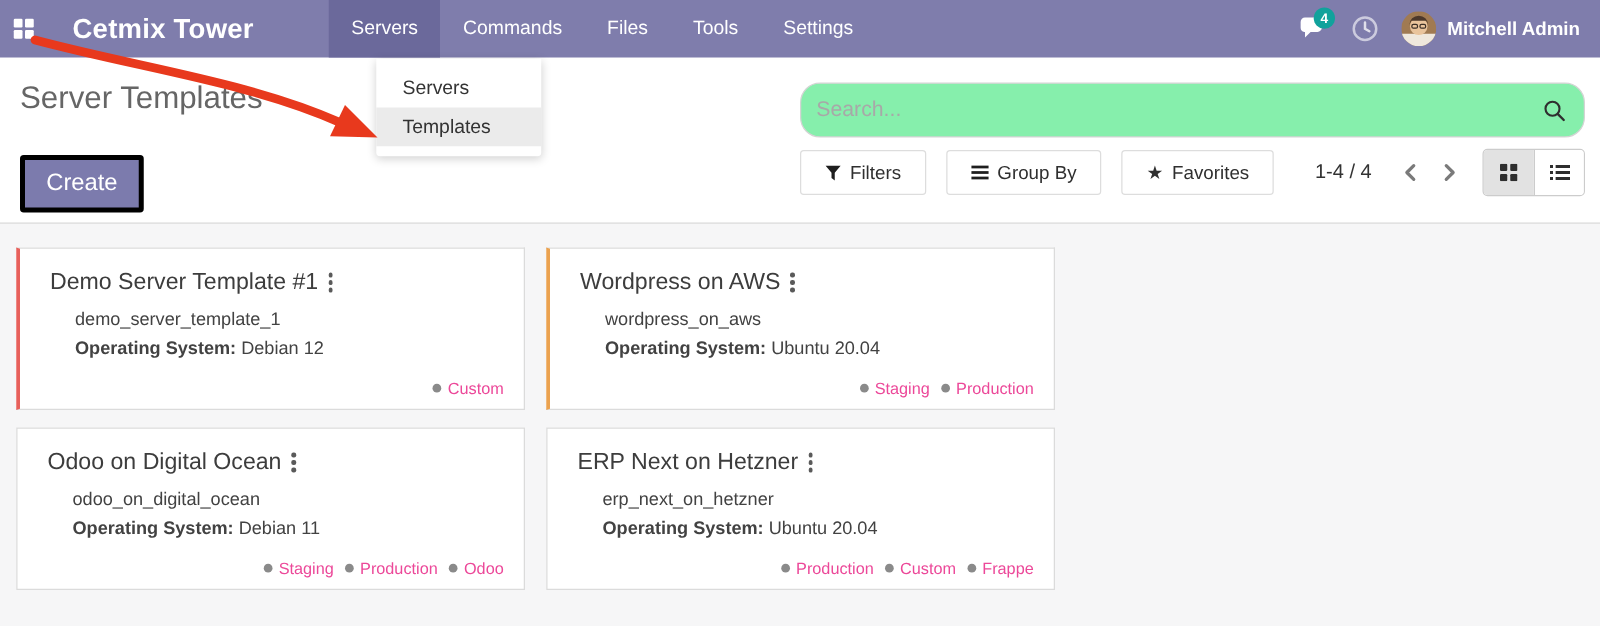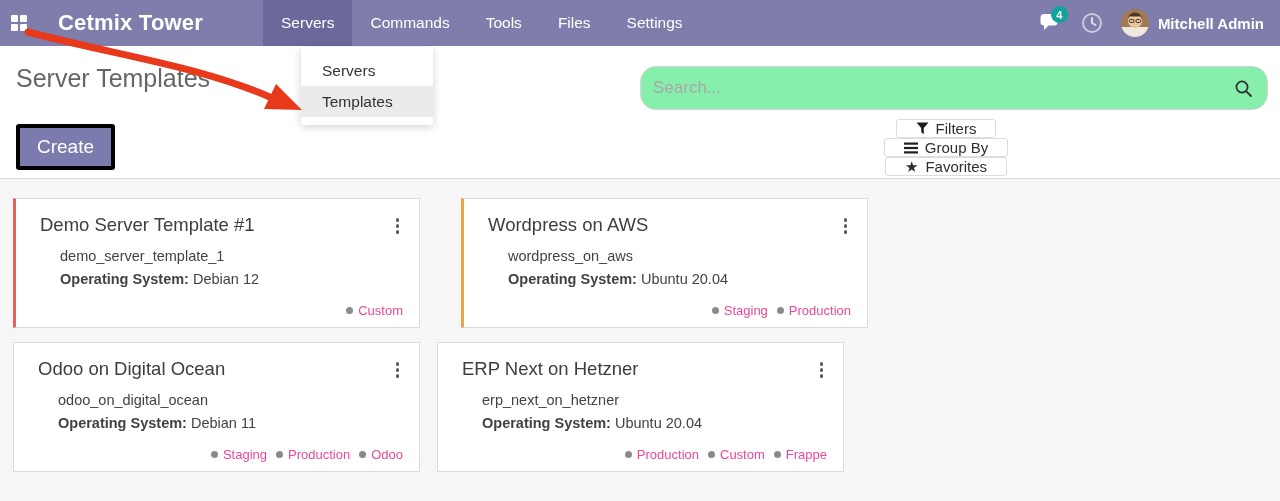--- a/index.html
+++ b/index.html
@@ -56,21 +56,21 @@
   }
   .search-input {
     flex:1; border:none; outline:none; font-size:17px; color:#555;
     padding:0 12px; font-family:inherit; background:transparent;
   }
   .search-input::placeholder { color:#a8a8a8; }
   .search-icon-btn { padding:0 14px; cursor:pointer; display:flex; align-items:center; }
 
   .controls-row {
     position:absolute; left:640px; top:73px; width:628px; height:38px;
-    display:flex; align-items:center;flex-direction:column;
+    display:flex; align-items:center;
   }
   .ctl-btn {
     height:36px; background:#fff; border:1px solid #ddd; border-radius:3px;
     font-size:15px; color:#2f2f2f; display:flex; align-items:center; gap:7px;
     padding:0 19px; margin-right:16px; cursor:pointer; font-family:inherit;
   }
   .pager { margin-left:auto; display:flex; align-items:center; }
   .pager-value {
     width:54px; text-align:left; font-size:16px; color:#333; line-height:1.25; cursor:pointer;
   }
@@ -101,21 +101,21 @@
     position:absolute; left:0; top:178px; width:1280px; height:323px;
     background:#f6f6f7; border-top:1px solid #dcdcdc;
     padding:19px 13px; display:flex; flex-wrap:wrap; gap:14px 17px;
     align-content:flex-start;
   }
   .card {
     width:407px; height:130px; background:#fff; border:1px solid #dbdbdb;
     position:relative; cursor:pointer;
   }
   .card-head {
-    display:flex; justify-content:space-between; align-items:flex-start;
+    display:flex; justify-content:flex-start; align-items:flex-start;
     padding:15px 12px 0 24px;
   }
   .card-title { font-size:18.5px; color:#3d3d3d; }
   .kebab { display:flex; flex-direction:column; gap:2.5px; padding:4px 8px; cursor:pointer; }
   .kebab span { width:3.5px; height:3.5px; border-radius:50%; background:#5a5a5a; }
   .card-body { padding:7px 16px 0 44px; font-size:14.5px; color:#424242; line-height:1.62; }
   .os-label { font-weight:bold; }
   .card-tags {
     position:absolute; right:16px; bottom:9px; font-size:13px; color:#ec4899;
     display:flex; gap:9px; align-items:center;
@@ -136,22 +136,22 @@
       <span></span>
         <span></span>
         <span></span>
         <span></span>
     </div>
   </div>
   <div class="brand">Cetmix Tower</div>
   <nav class="menu">
     <div class="menu-item active">Servers</div>
     <div class="menu-item">Commands</div>
+    <div class="menu-item">Files</div>
     <div class="menu-item">Tools</div>
-    <div class="menu-item">Files</div>
     <div class="menu-item">Settings</div>
   </nav>
   <div class="systray">
     <div class="tray-icon">
       <svg width="24" height="20" viewBox="0 0 24 20">
         <path d="M1.5 4.5 A3.5 3.5 0 0 1 5 1 h10 a3.5 3.5 0 0 1 3.5 3.5 v4.5 a3.5 3.5 0 0 1 -3.5 3.5 h-5.5 l-4.5 4.5 v-4.5 h-0.5 a3.5 3.5 0 0 1 -3-3.5 z" fill="#ffffff"></path>
       </svg>
       <span class="badge">4</span>
     </div>
     <div class="tray-icon">
@@ -270,21 +270,21 @@
       <div><span class="os-label">Operating System:</span> <span>Debian 12</span></div>
     </div>
     <div class="card-tags">
       <span class="tag">
           <span class="dot"></span>
           <span>Custom</span>
         </span>
     </div>
   </div>
 
-  <div class="card" style="border-left: 3px solid rgb(235, 162, 79); margin-left: 24px;">
+  <div class="card" style="border-left: 3px solid rgb(235, 162, 79);">
     <div class="card-head">
       <div class="card-title">Wordpress on AWS</div>
       <div class="kebab">
           <span></span>
           <span></span>
           <span></span>
         </div>
     </div>
     <div class="card-body">
       <div>wordpress_on_aws</div>

